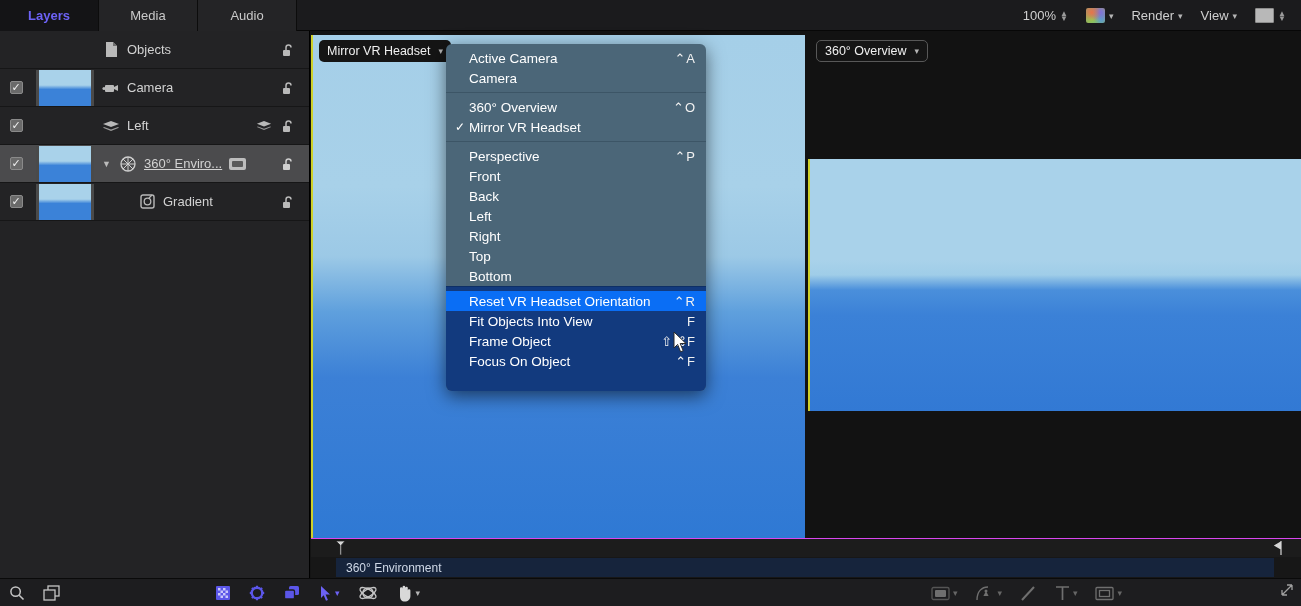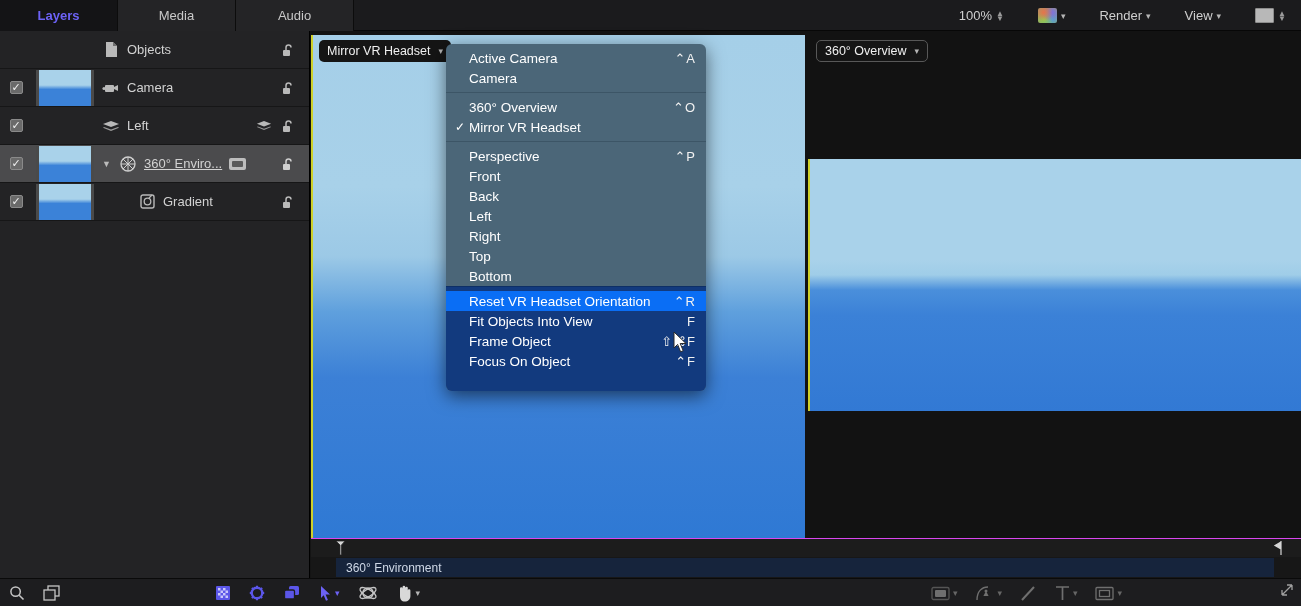--- a/index.html
+++ b/index.html
@@ -12,29 +12,29 @@
   #app { position: relative; width: 1301px; height: 606px; }
 
   
   .topbar {
     position: absolute; left: 0; top: 0; width: 1301px; height: 31px;
     background: #1b1b1d;
     border-bottom: 1px solid #070707;
   }
   .tabs { position: absolute; left: 0; top: 0; height: 31px; display: flex; }
   .tab {
-    width: 118px; height: 31px; line-height: 31px; text-align: center;
+    width: 99px; height: 31px; line-height: 31px; text-align: center;
     font-size: 13px; color: #c9c9c9; background: #242426;
     border-right: 1px solid #0c0c0c; cursor: default;
   }
   .tab.active { color: #6c62f5; background: #141416; font-weight: bold; }
 
   .topright {
     position: absolute; right: 6px; top: 0; height: 31px;
-    display: flex; align-items: center; gap: 16px;
+    display: flex; align-items: center; gap: 0px;
     font-size: 13px; color: #cfcfcf;
   }
   .tr-item { display: flex; align-items: center; gap: 4px; padding: 0 9px; height: 31px; }
   .stepper { display: inline-flex; flex-direction: column; line-height: 5px; font-size: 8px; color: #9a9a9a;}
   .chev { font-size: 9px; color: #b5b5b5; }
   .swatch-grad {
     width: 19px; height: 15px; border-radius: 2px;
     background:
       radial-gradient(circle at 30% 30%, #e8734a 0%, rgba(232,115,74,0) 55%),
       radial-gradient(circle at 75% 30%, #7d6fe0 0%, rgba(125,111,224,0) 55%),

